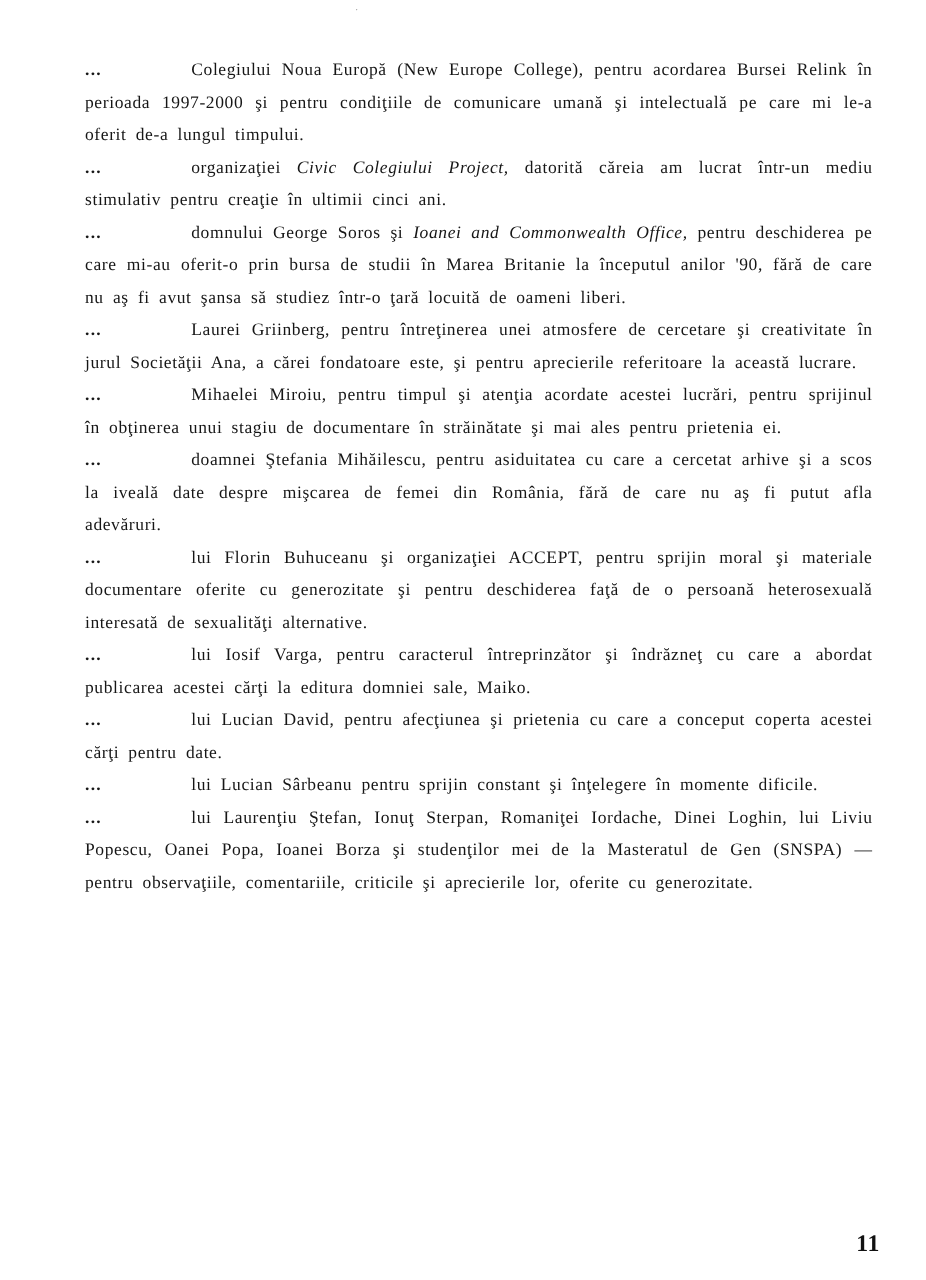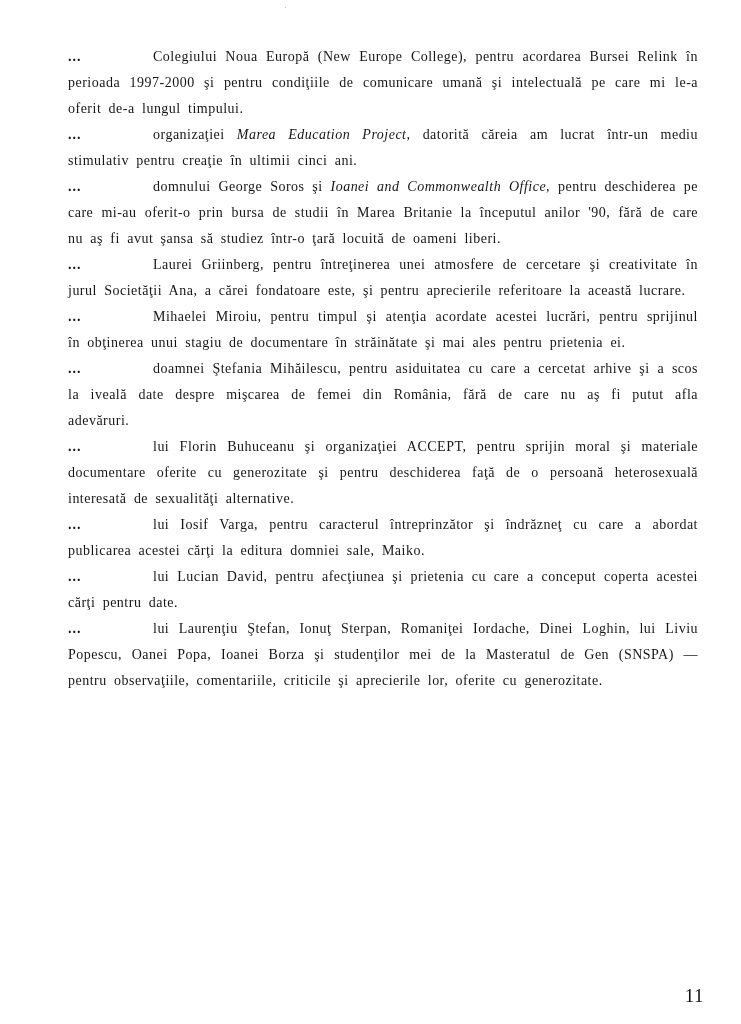--- a/index.html
+++ b/index.html
@@ -46,36 +46,37 @@
     font-weight: bold;
   }
   .text-block em {
     font-style: italic;
   }
   .page-number {
     position: absolute;
     right: 37px;
     bottom: 17px;
     font-size: 19px;
-    font-weight: normal;
+    font-weight: bold;
     letter-spacing: 0.5px;
     color: #111111;
   }
 </style>
 </head>
 <body>
 
 <div class="page">
   <span class="scan-dot">·</span>
   <div class="text-block" id="text-block">
       <p><span class="leader">...</span><span>Colegiului Noua Europă (New Europe College), pentru acordarea Bursei Relink în perioada 1997-2000 şi pentru condiţiile de comunicare umană şi intelectuală pe care mi le-a oferit de-a lungul timpului.</span></p>
-      <p><span class="leader">...</span><span>organizaţiei </span><em>Marea Education Project,</em><span> datorită căreia am lucrat într-un mediu stimulativ pentru creaţie în ultimii cinci ani.</span></p>
+      <p><span class="leader">...</span><span>organizaţiei </span><em>Civic Colegiului Project,</em><span> datorită căreia am lucrat într-un mediu stimulativ pentru creaţie în ultimii cinci ani.</span></p>
       <p><span class="leader">...</span><span>domnului George Soros şi </span><em>Ioanei and Commonwealth Office,</em><span> pentru deschiderea pe care mi-au oferit-o prin bursa de studii în Marea Britanie la începutul anilor '90, fără de care nu aş fi avut şansa să studiez într-o ţară locuită de oameni liberi.</span></p>
       <p><span class="leader">...</span><span>Laurei Griinberg, pentru întreţinerea unei atmosfere de cercetare şi creativitate în jurul Societăţii Ana, a cărei fondatoare este, şi pentru aprecierile referitoare la această lucrare.</span></p>
       <p><span class="leader">...</span><span>Mihaelei Miroiu, pentru timpul şi atenţia acordate acestei lucrări, pentru sprijinul în obţinerea unui stagiu de documentare în străinătate şi mai ales pentru prietenia ei.</span></p>
       <p><span class="leader">...</span><span>doamnei Ştefania Mihăilescu, pentru asiduitatea cu care a cercetat arhive şi a scos la iveală date despre mişcarea de femei din România, fără de care nu aş fi putut afla adevăruri.</span></p>
       <p><span class="leader">...</span><span>lui Florin Buhuceanu şi organizaţiei ACCEPT, pentru sprijin moral şi materiale documentare oferite cu generozitate şi pentru deschiderea faţă de o persoană heterosexuală interesată de sexualităţi alternative.</span></p>
       <p><span class="leader">...</span><span>lui Iosif Varga, pentru caracterul întreprinzător şi îndrăzneţ cu care a abordat publicarea acestei cărţi la editura domniei sale, Maiko.</span></p>
       <p><span class="leader">...</span><span>lui Lucian David, pentru afecţiunea şi prietenia cu care a conceput coperta acestei cărţi pentru date.</span></p>
+      <p><span class="leader">...</span><span>lui Lucian Sârbeanu pentru sprijin constant şi înţelegere în momente dificile.</span></p>
       <p><span class="leader">...</span><span>lui Laurenţiu Ştefan, Ionuţ Sterpan, Romaniţei Iordache, Dinei Loghin, lui Liviu Popescu, Oanei Popa, Ioanei Borza şi studenţilor mei de la Masteratul de Gen (SNSPA) — pentru observaţiile, comentariile, criticile şi aprecierile lor, oferite cu generozitate.</span></p>
     </div>
   <div class="page-number">11</div>
 </div>
 
 </body></html>

